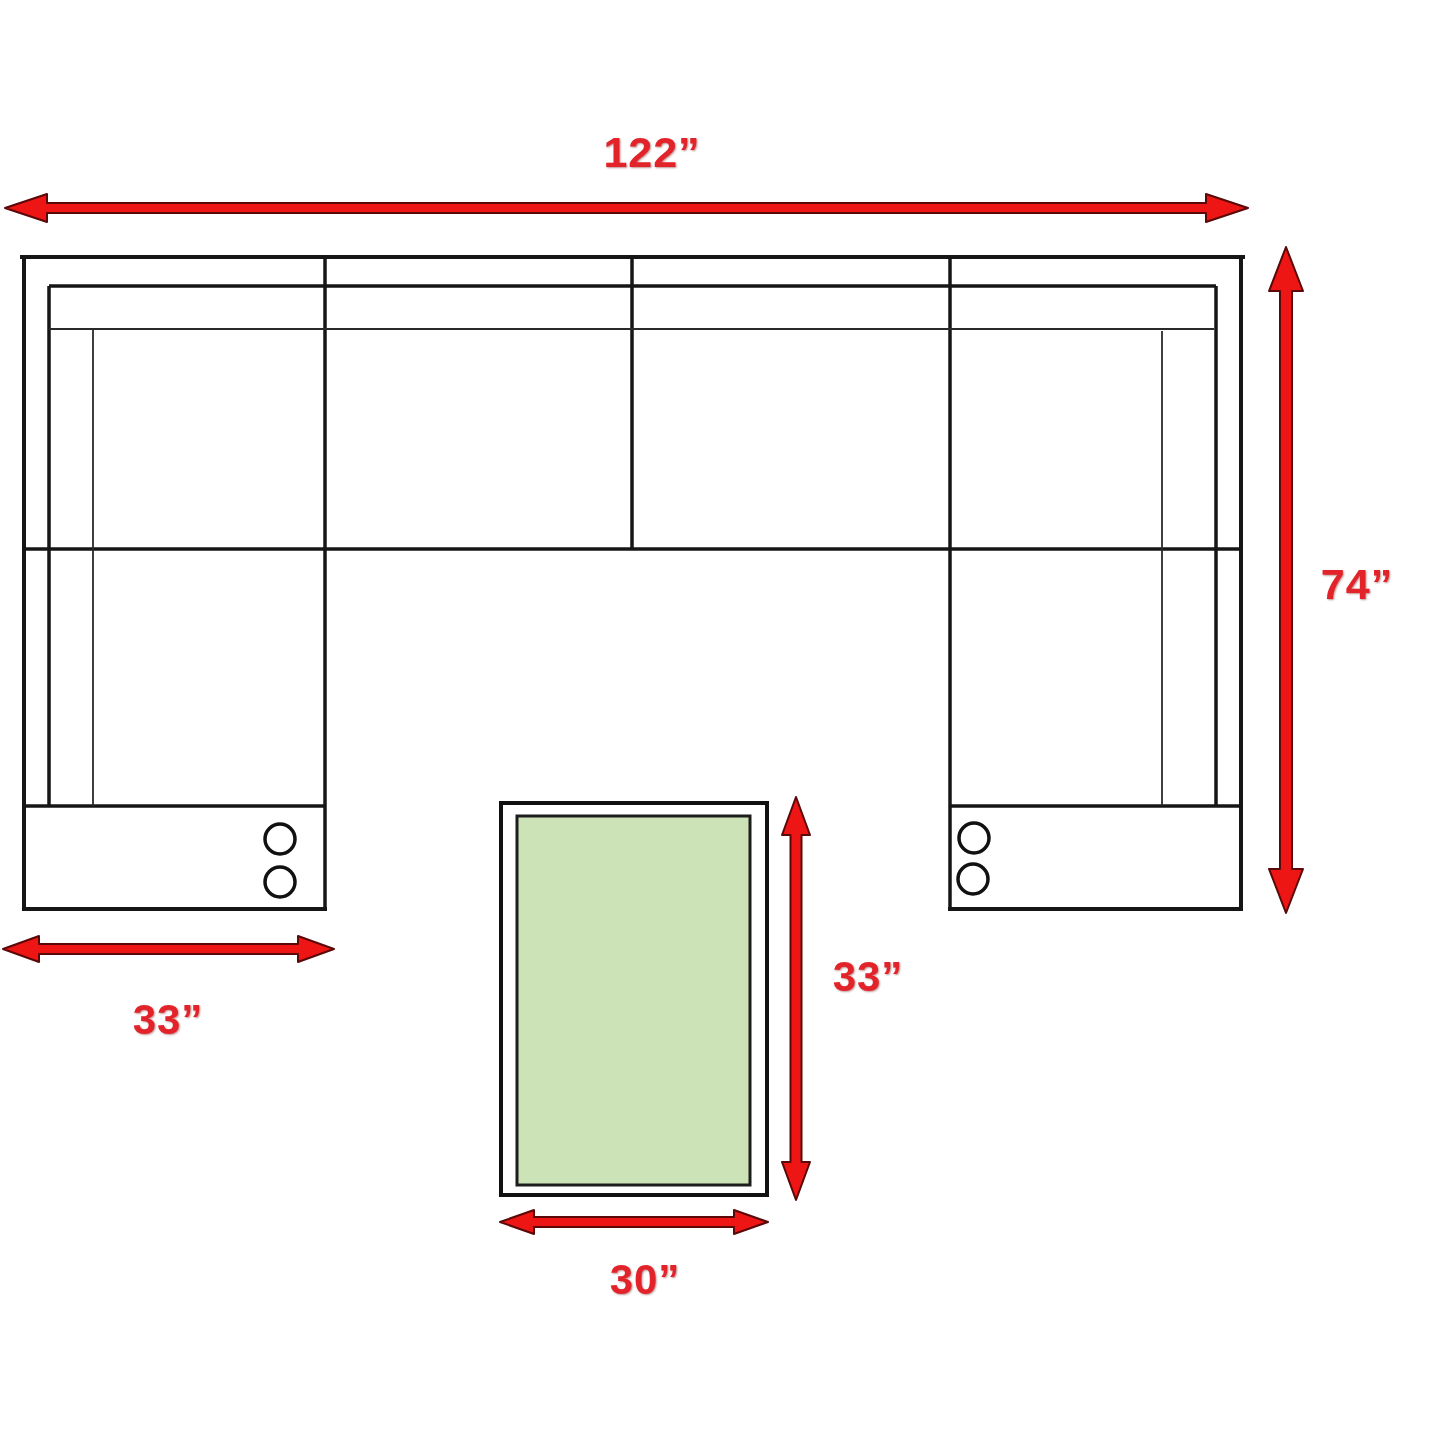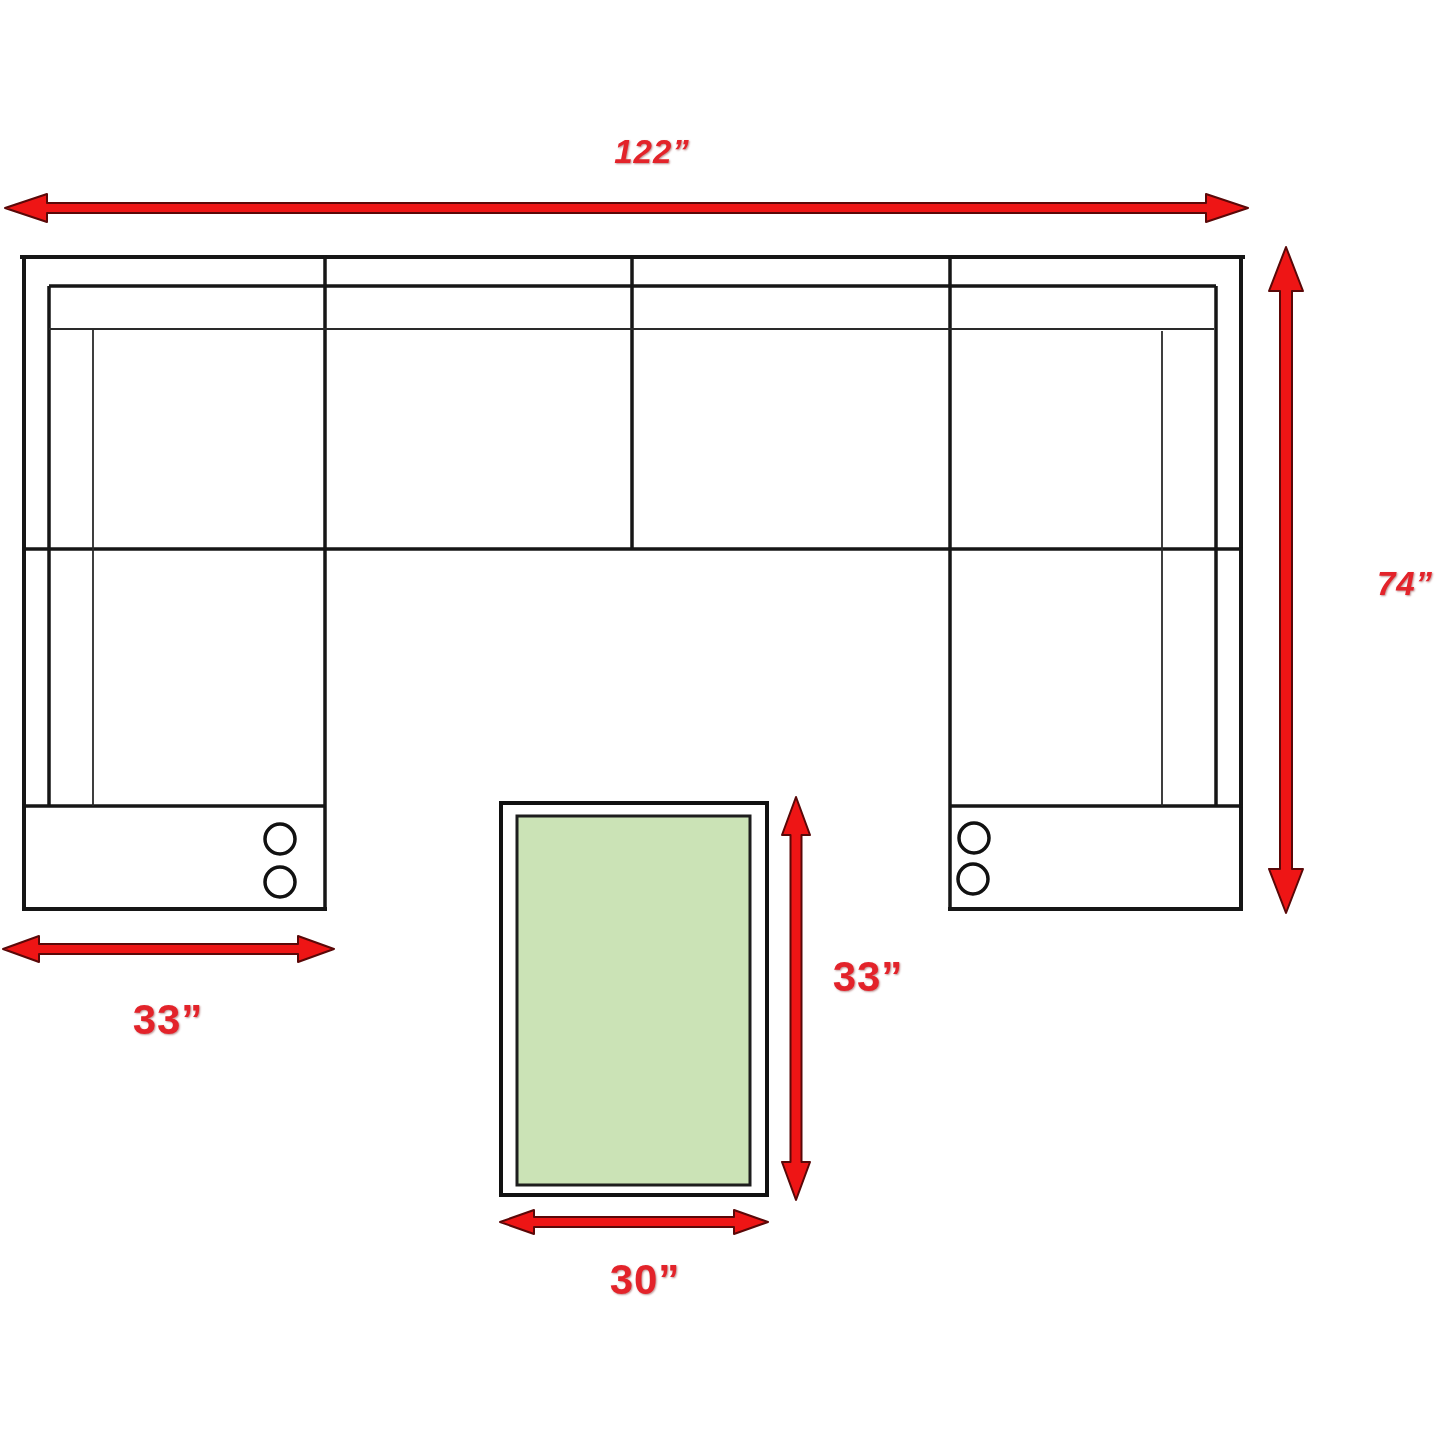--- a/index.html
+++ b/index.html
@@ -24,21 +24,21 @@
     position: absolute;
     transform: translate(-50%, -50%);
     font-weight: bold;
     font-size: 42px;
     letter-spacing: 1px;
     color: #e3232a;
     text-shadow: 1px 1px 2px rgba(110, 10, 10, 0.45);
     white-space: nowrap;
     user-select: none;
   }
-  .dim-label.big { font-size: 33px; font-style: italic; }
+  .dim-label.big { font-size: 43px; }
 </style>
 </head>
 <body>
 
 <div class="canvas">
 
   <svg class="diagram-svg" width="1445" height="1445" viewBox="0 0 1445 1445" xmlns="http://www.w3.org/2000/svg">
 
     <g stroke="#161616" stroke-width="4" fill="none">
       <line x1="20" y1="257" x2="1245" y2="257"></line>
@@ -94,21 +94,21 @@
       <polygon points="3,949 39,936 39,944 298,944 298,936 334,949 298,962 298,954 39,954 39,962"></polygon>
 
       <polygon points="796,797 810,835 801.5,835 801.5,1162 810,1162 796,1200 782,1162 790.5,1162 790.5,835 782,835"></polygon>
 
       <polygon points="500,1222 534,1210 534,1217 734,1217 734,1210 768,1222 734,1234 734,1227 534,1227 534,1234"></polygon>
     </g>
   </svg>
 
   <div class="dim-label big" style="left:652px; top:152px;">122”</div>
 
-  <div class="dim-label big" style="left:1405px; top:584px;">74”</div>
+  <div class="dim-label big" style="left:1357px; top:584px;">74”</div>
 
   <div class="dim-label" style="left:168px; top:1020px;">33”</div>
 
   <div class="dim-label" style="left:868px; top:977px;">33”</div>
 
   <div class="dim-label" style="left:645px; top:1280px;">30”</div>
 
 </div>
 
 </body></html>

